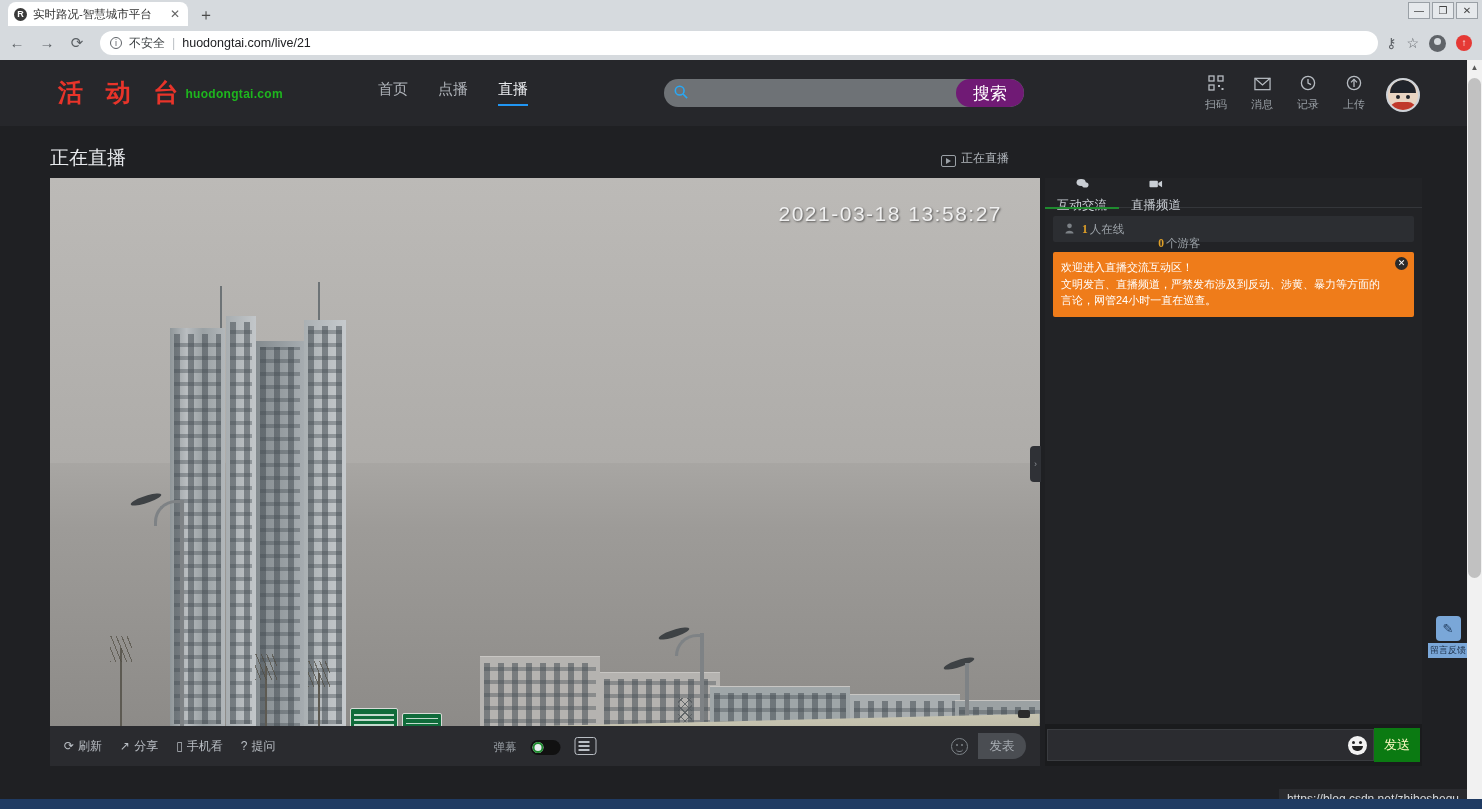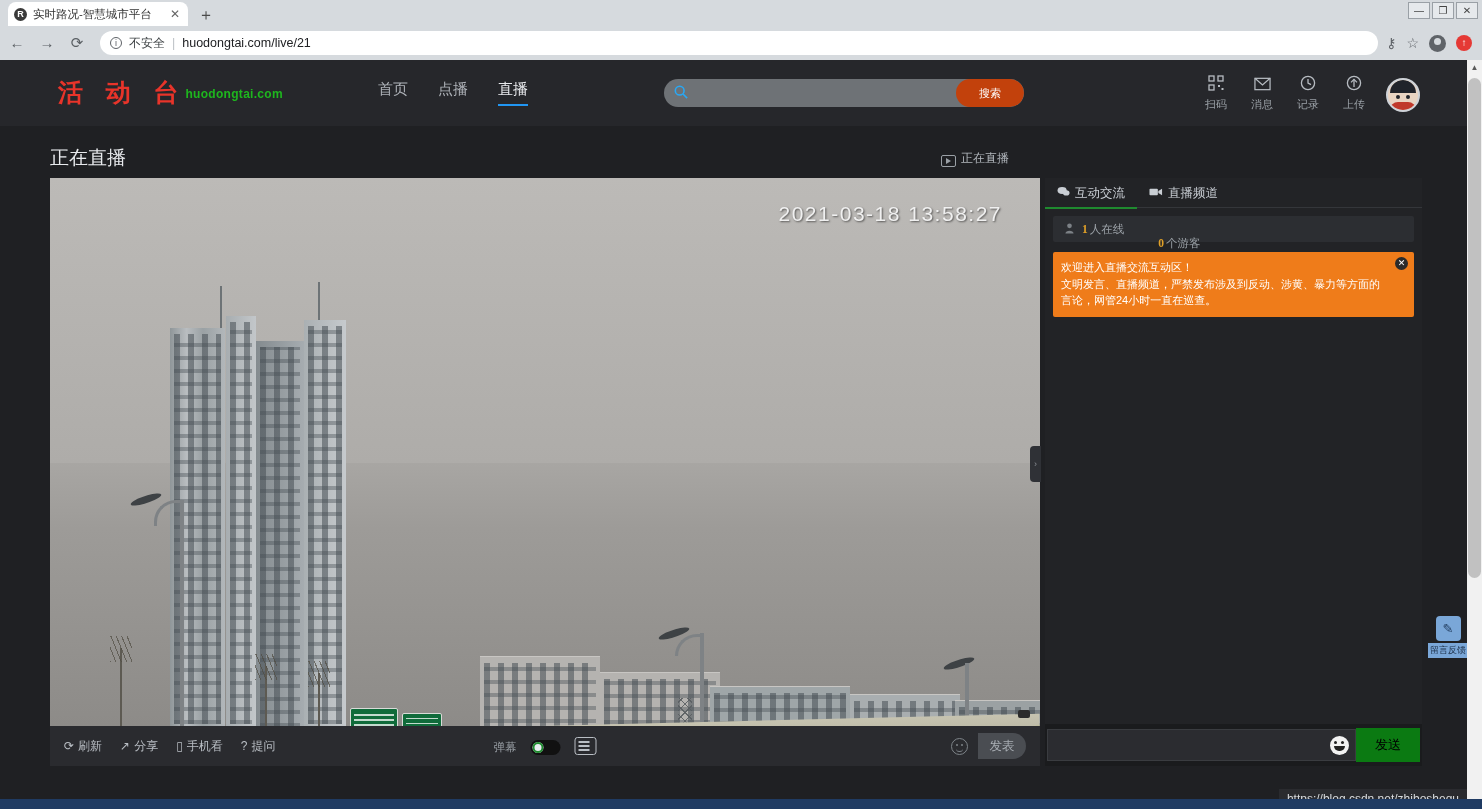--- a/index.html
+++ b/index.html
@@ -84,22 +84,22 @@
   .search-wrap {
     position: absolute; left: 664px; width: 360px; height: 28px;
     background: #6e7276; border-radius: 14px; display: flex; align-items: center; overflow: hidden;
   }
   .search-ico { width: 34px; text-align: center; color: #29a8f5; font-size: 14px; }
   .search-input {
     flex: 1; background: transparent; border: none; outline: none;
     color: #e8eaed; font-size: 13px; font-family: inherit;
   }
   .search-btn {
-    width: 68px; height: 28px; background: #c2410c; color: #fff;
-    font-size: 11px; display: flex; align-items: center; justify-content: center;
+    width: 68px; height: 28px; background: #701a75; color: #fff;
+    font-size: 17px; display: flex; align-items: center; justify-content: center;
     border: none; font-family: inherit; border-radius: 14px;
   }
   .header-tools { position: absolute; right: 62px; display: flex; align-items: flex-end; gap: 18px; }
   .tool {
     display: flex; flex-direction: column; align-items: center; gap: 3px;
     color: #9aa0a6; font-size: 11px; width: 28px;
   }
   .tool .glyph { font-size: 16px; line-height: 17px; color: #b7bcc2; }
   .avatar {
     width: 34px; height: 34px; border-radius: 50%; background: #e9d4c2;
@@ -252,21 +252,21 @@
     position: absolute; right: -1px; top: 268px; width: 11px; height: 36px;
     background: #2f3136; border-radius: 4px 0 0 4px; color: #8b9096;
     font-size: 9px; line-height: 36px; text-align: center;
   }
 
   
   .chat { width: 377px; background: #222326; display: flex; flex-direction: column; height: 588px; }
   .chat-tabs { display: flex; height: 30px; border-bottom: 1px solid #34363a; }
   .chat-tab {
     display: flex; align-items: center; gap: 5px; padding: 0 12px;
-    color: #c9ced4; font-size: 12.5px; position: relative; height: 30px;
+    color: #c9ced4; font-size: 12.5px; position: relative; height: 30px; flex-direction: column;
   }
   .chat-tab.active::after {
     content: ""; position: absolute; left: 0; right: 0; bottom: -1px; height: 2px; background: #1f8a2f;
   }
   .chat-tab .g { font-size: 12px; }
   .status-bar {
     margin: 8px 8px 0 8px; height: 26px; background: #2c2e32; border-radius: 2px;
     display: flex; align-items: center; gap: 8px; padding: 0 12px;
   }
   .status-bar .person { color: #7c8186; font-size: 11px; }
@@ -292,21 +292,21 @@
   .chat-input {
     flex: 1; background: transparent; border: none; outline: none;
     color: #dfe3e7; font-size: 12px; font-family: inherit;
   }
   .chat-emoji {
     width: 19px; height: 19px; border-radius: 50%; background: #f2f2f2; position: relative; flex: 0 0 19px;
   }
   .chat-emoji::before { content: ""; position: absolute; left: 4px; top: 5px; width: 3px; height: 3px; background: #222; box-shadow: 7px 0 0 #222; border-radius: 50%; }
   .chat-emoji::after { content: ""; position: absolute; left: 4px; top: 10px; width: 11px; height: 5px; background: #222; border-radius: 0 0 7px 7px; }
   .send-btn {
-    width: 64px; height: 34px; background: #0b7a12; color: #000000; font-size: 13px;
+    width: 46px; height: 34px; background: #0b7a12; color: #fef9c3; font-size: 13px;
     border: none; font-family: inherit;
   }
 
   .feedback {
     position: absolute; right: 14px; top: 556px; display: flex; flex-direction: column; align-items: center; gap: 2px;
   }
   .fb-btn {
     width: 25px; height: 25px; background: #7aa7d8; border-radius: 4px;
     display: flex; align-items: center; justify-content: center; color: #1f3a5c; font-size: 13px;
   }

